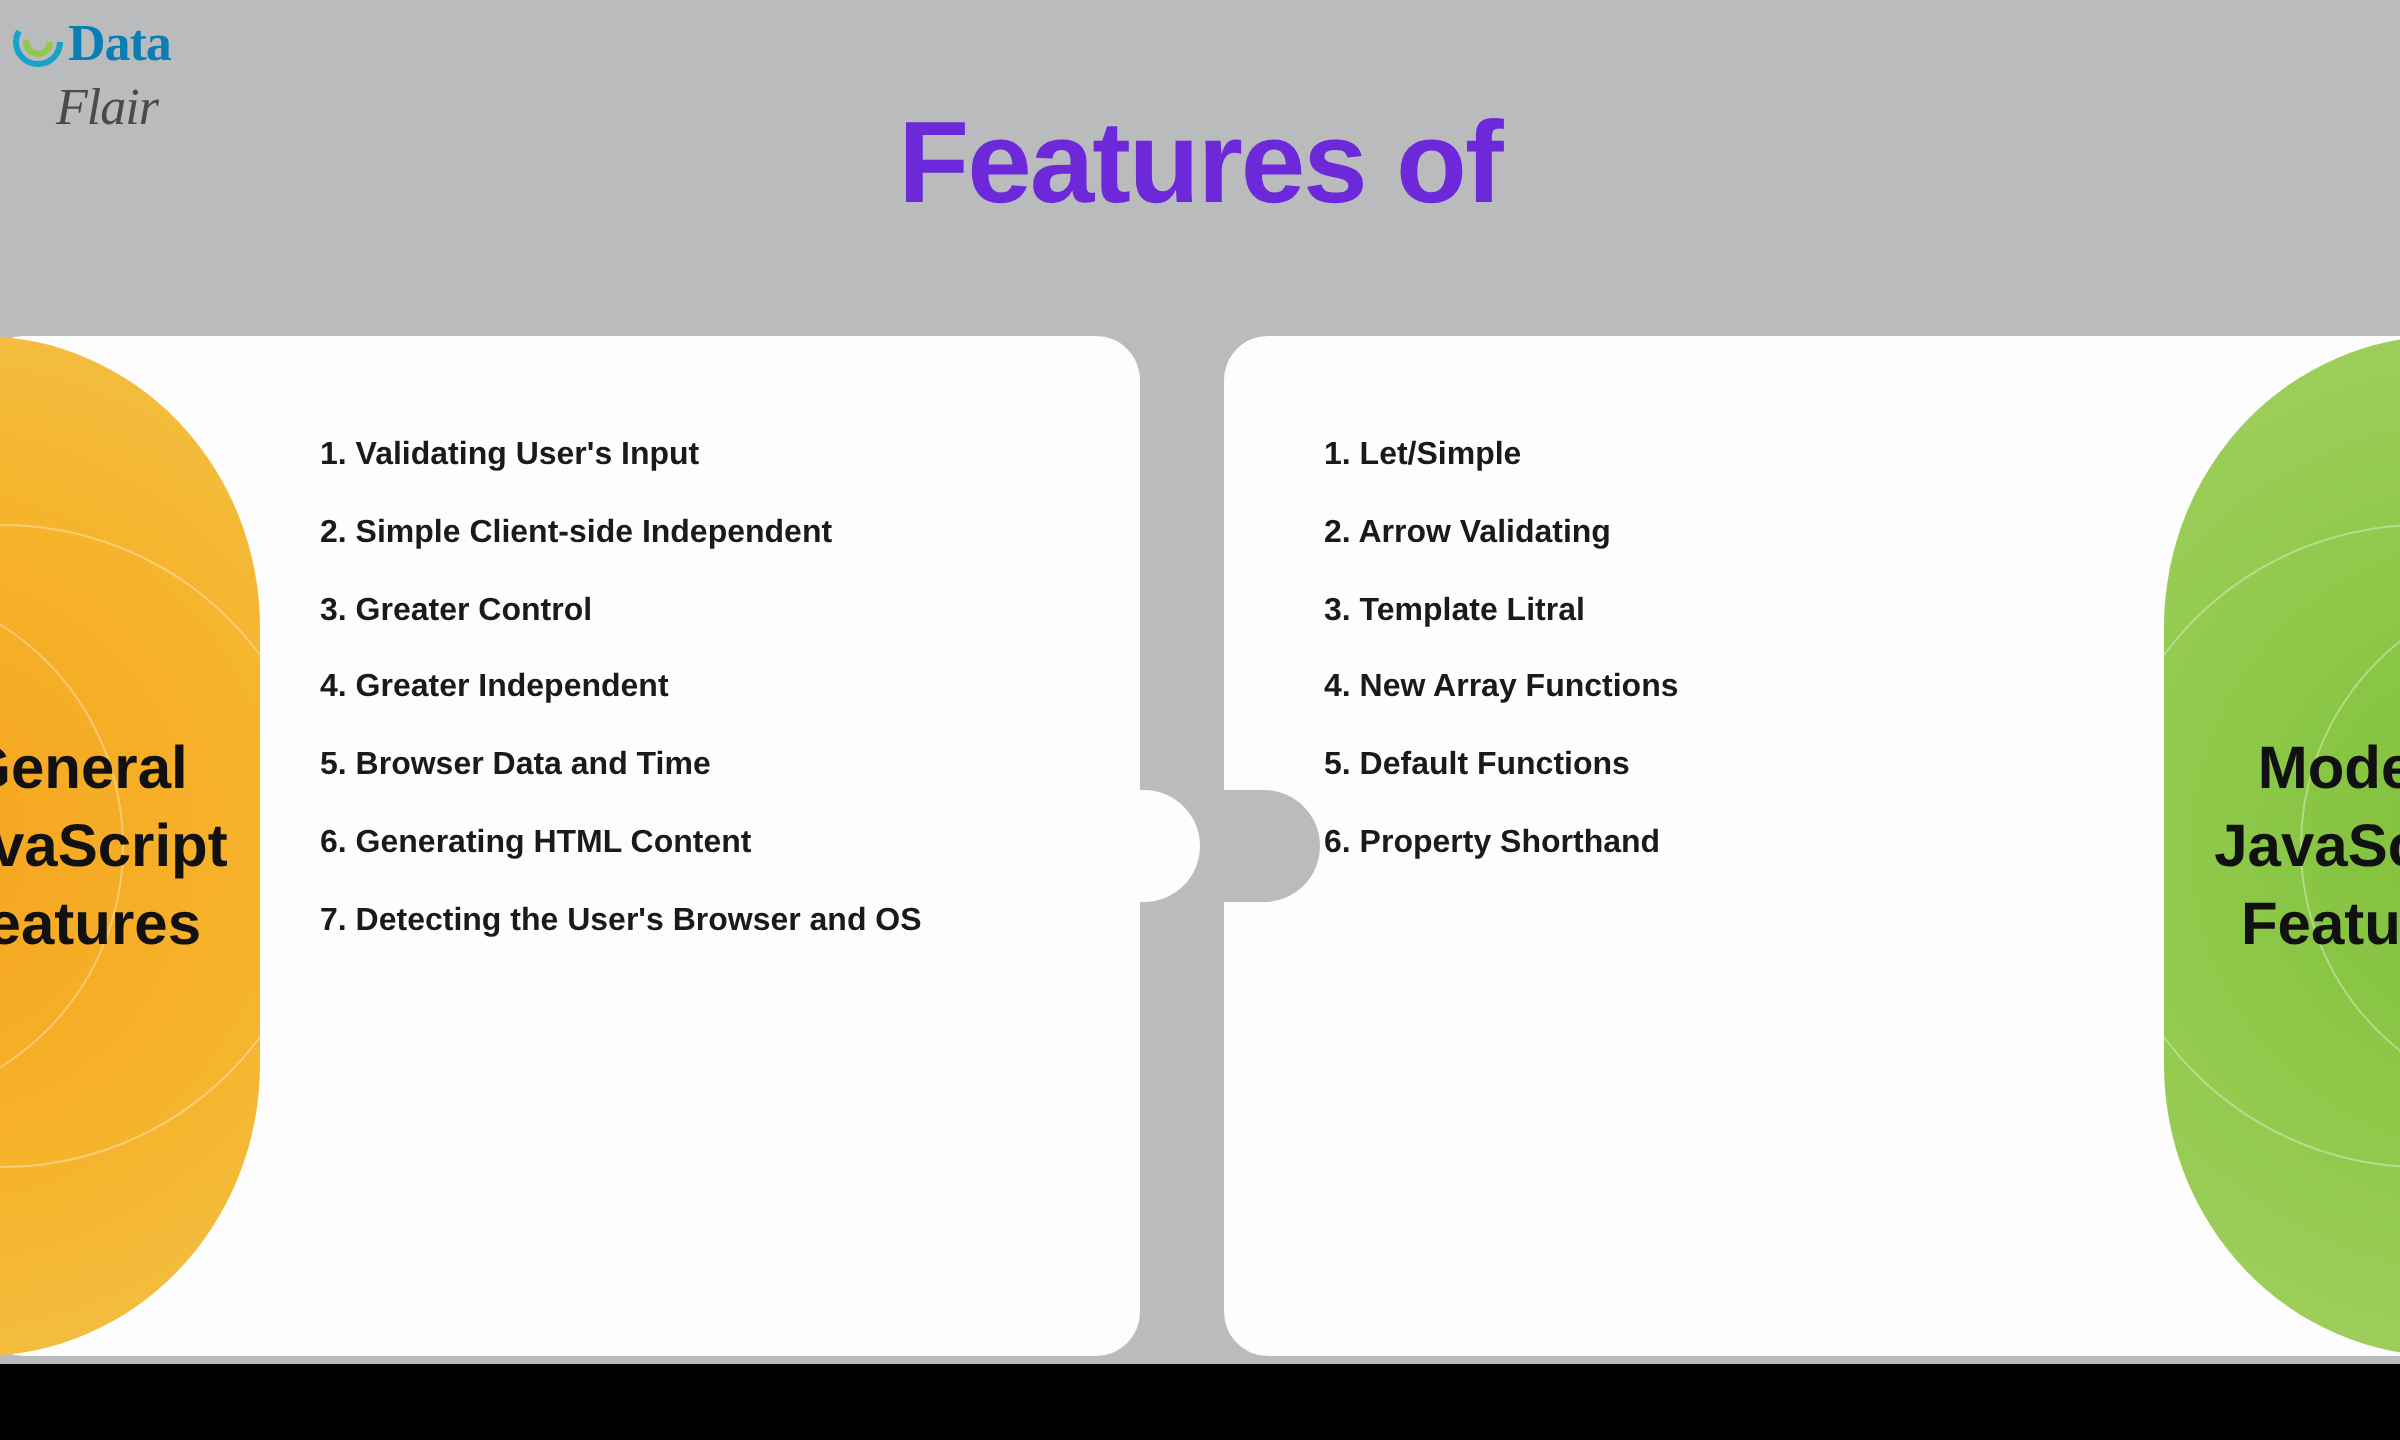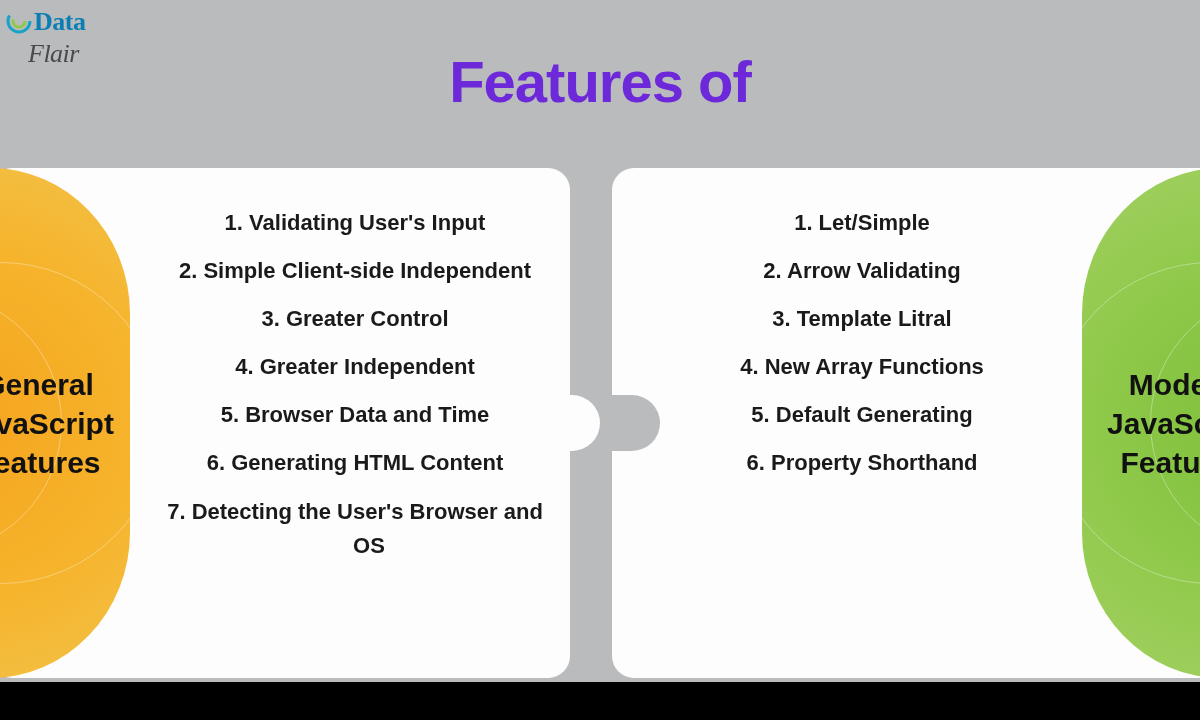--- a/index.html
+++ b/index.html
@@ -126,26 +126,25 @@
     text-align: center;
     line-height: 1.3;
     z-index: 2;
   }
   .panel-left .cap-label { margin-left: -44px; }
   .panel-right .cap-label { margin-right: -62px; }
 
   
   .list {
     flex: 1;
-    padding: 38px 20px 30px 30px;
-    font-size: 22px;
+    padding: 48px 20px 30px 30px;
+    font-size: 16px;
     font-weight: 600;
     color: #1a1a1a;
     line-height: 1.55;
-    text-align: center;
   }
   .panel-right .list { padding-left: 50px; }
   .list ol {
     list-style: none;
     counter-reset: item;
   }
   .list li {
     counter-increment: item;
     margin-bottom: 14px;
     padding-left: 28px;
@@ -246,21 +245,21 @@
   </div>
 
   <div class="panel panel-right">
     <div class="tab-in"></div>
     <div class="list">
       <ol id="right-list">
           <li>Let/Simple</li>
           <li>Arrow Validating</li>
           <li>Template Litral</li>
           <li>New Array Functions</li>
-          <li>Default Generating</li>
+          <li>Default Functions</li>
           <li>Property Shorthand</li>
         </ol>
     </div>
     <div class="cap cap-right">
       <div class="cap-label">Modern<br>JavaScript<br>Features</div>
     </div>
   </div>
 
 </div>
 

